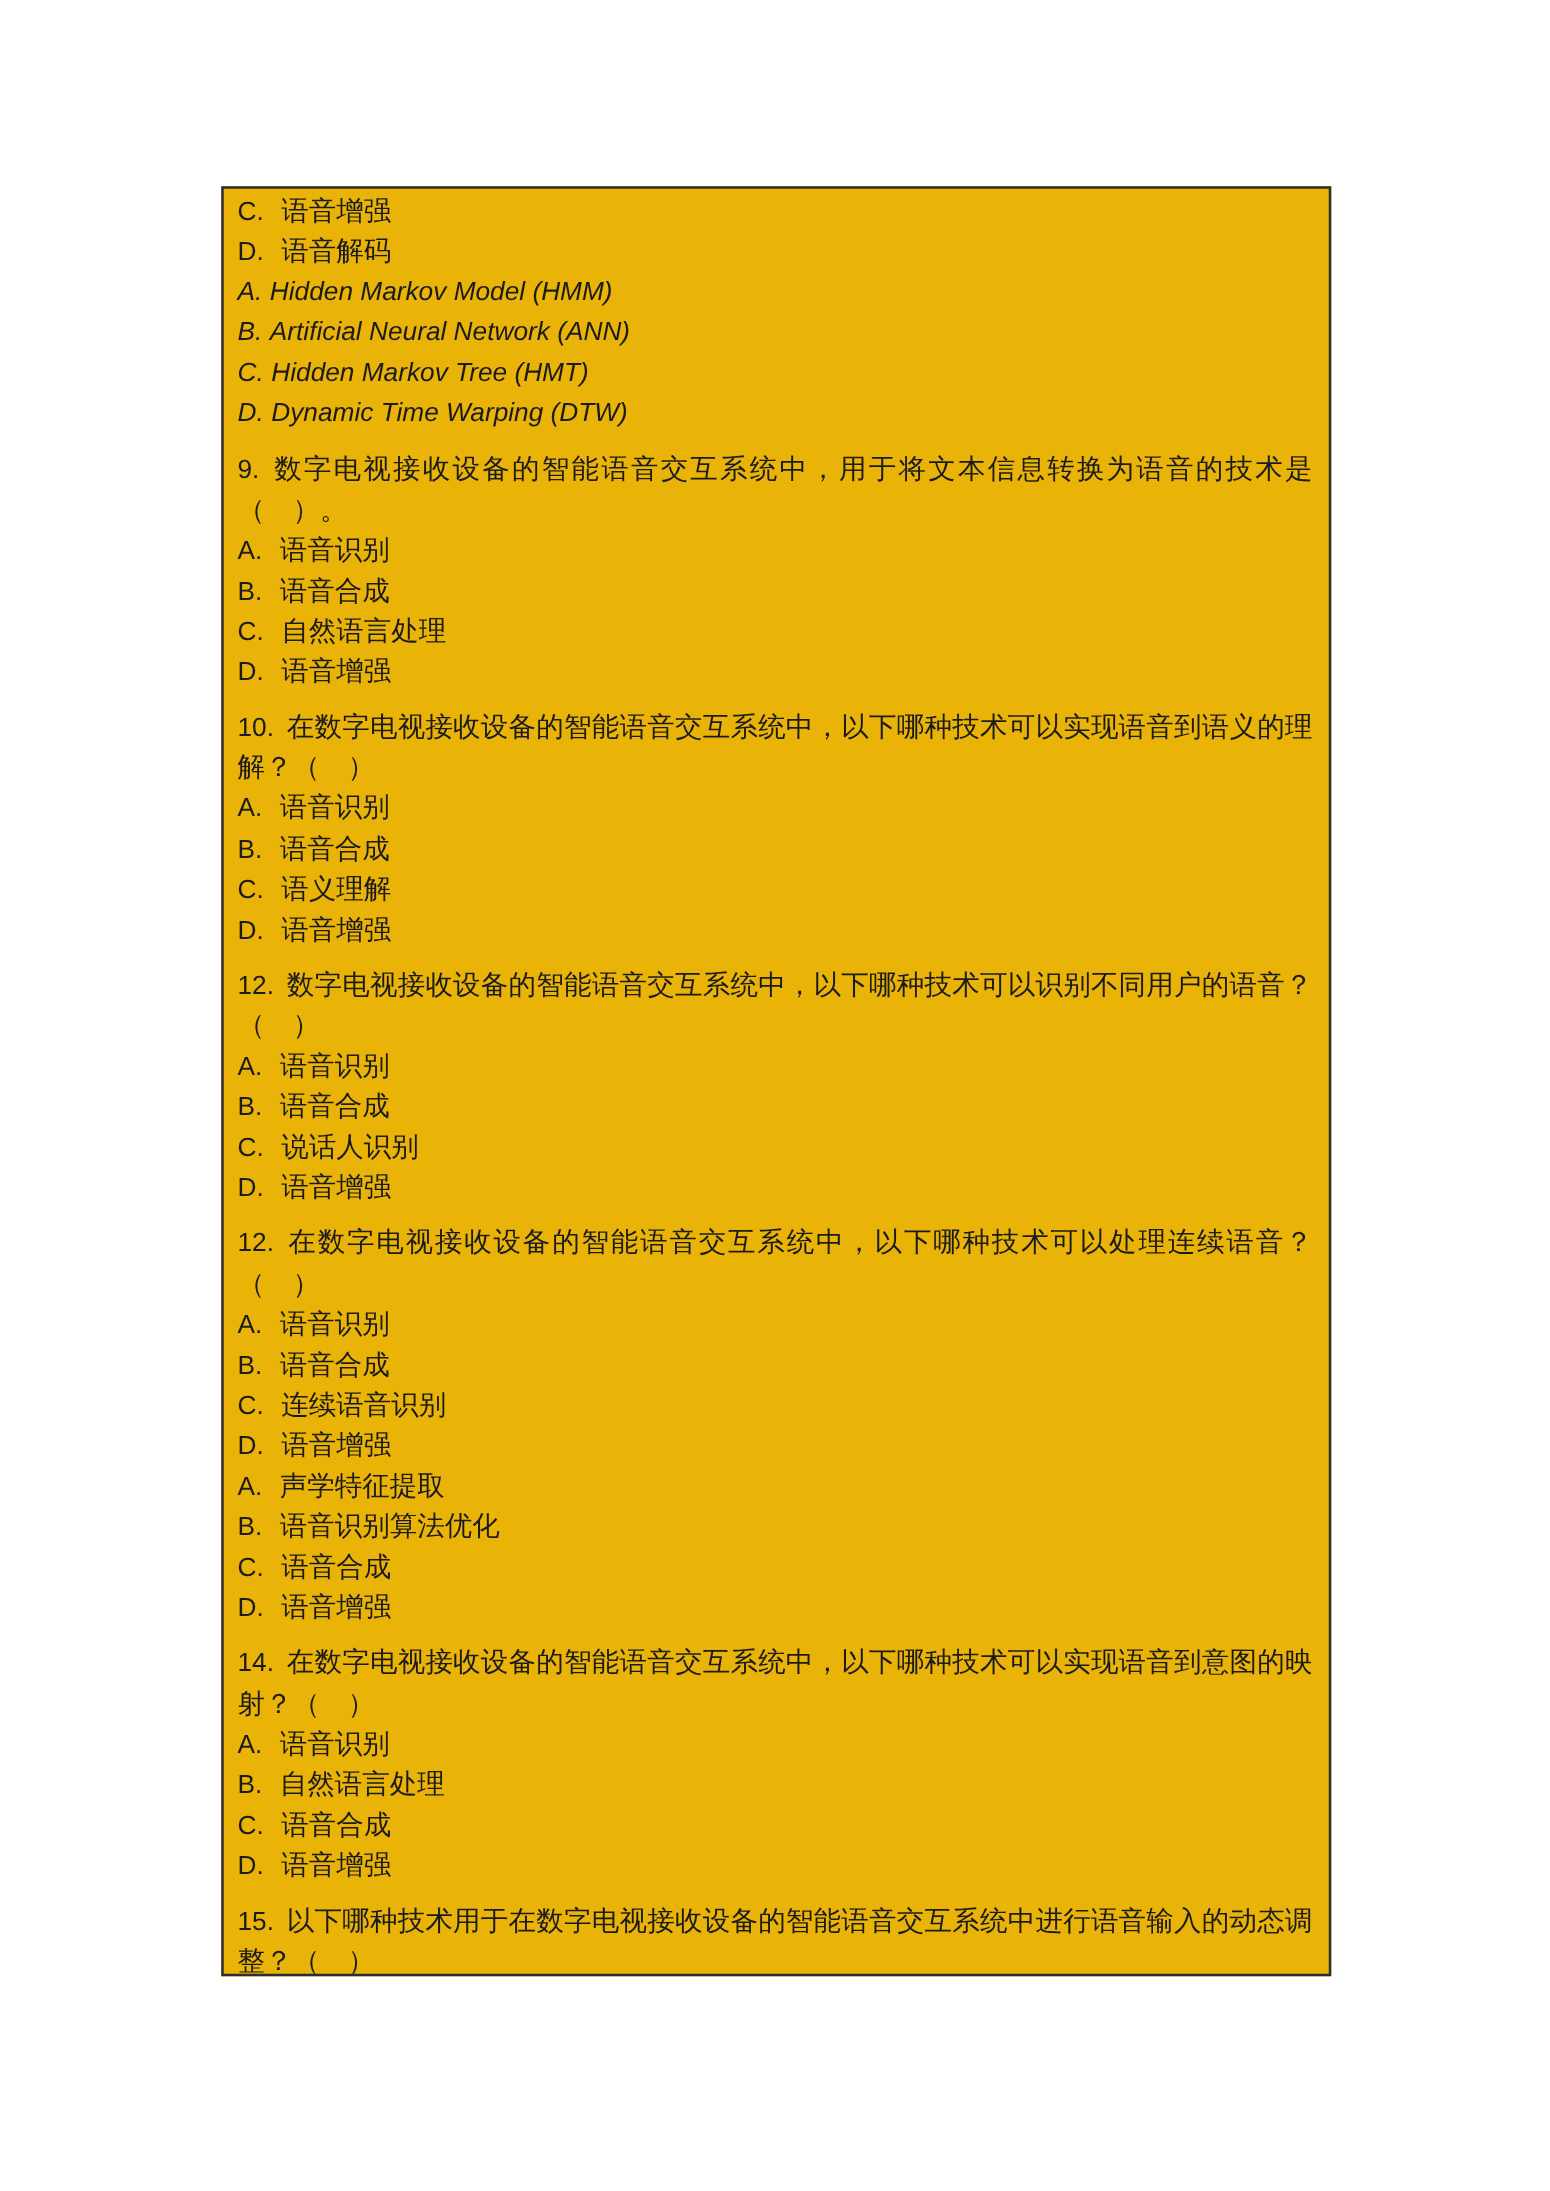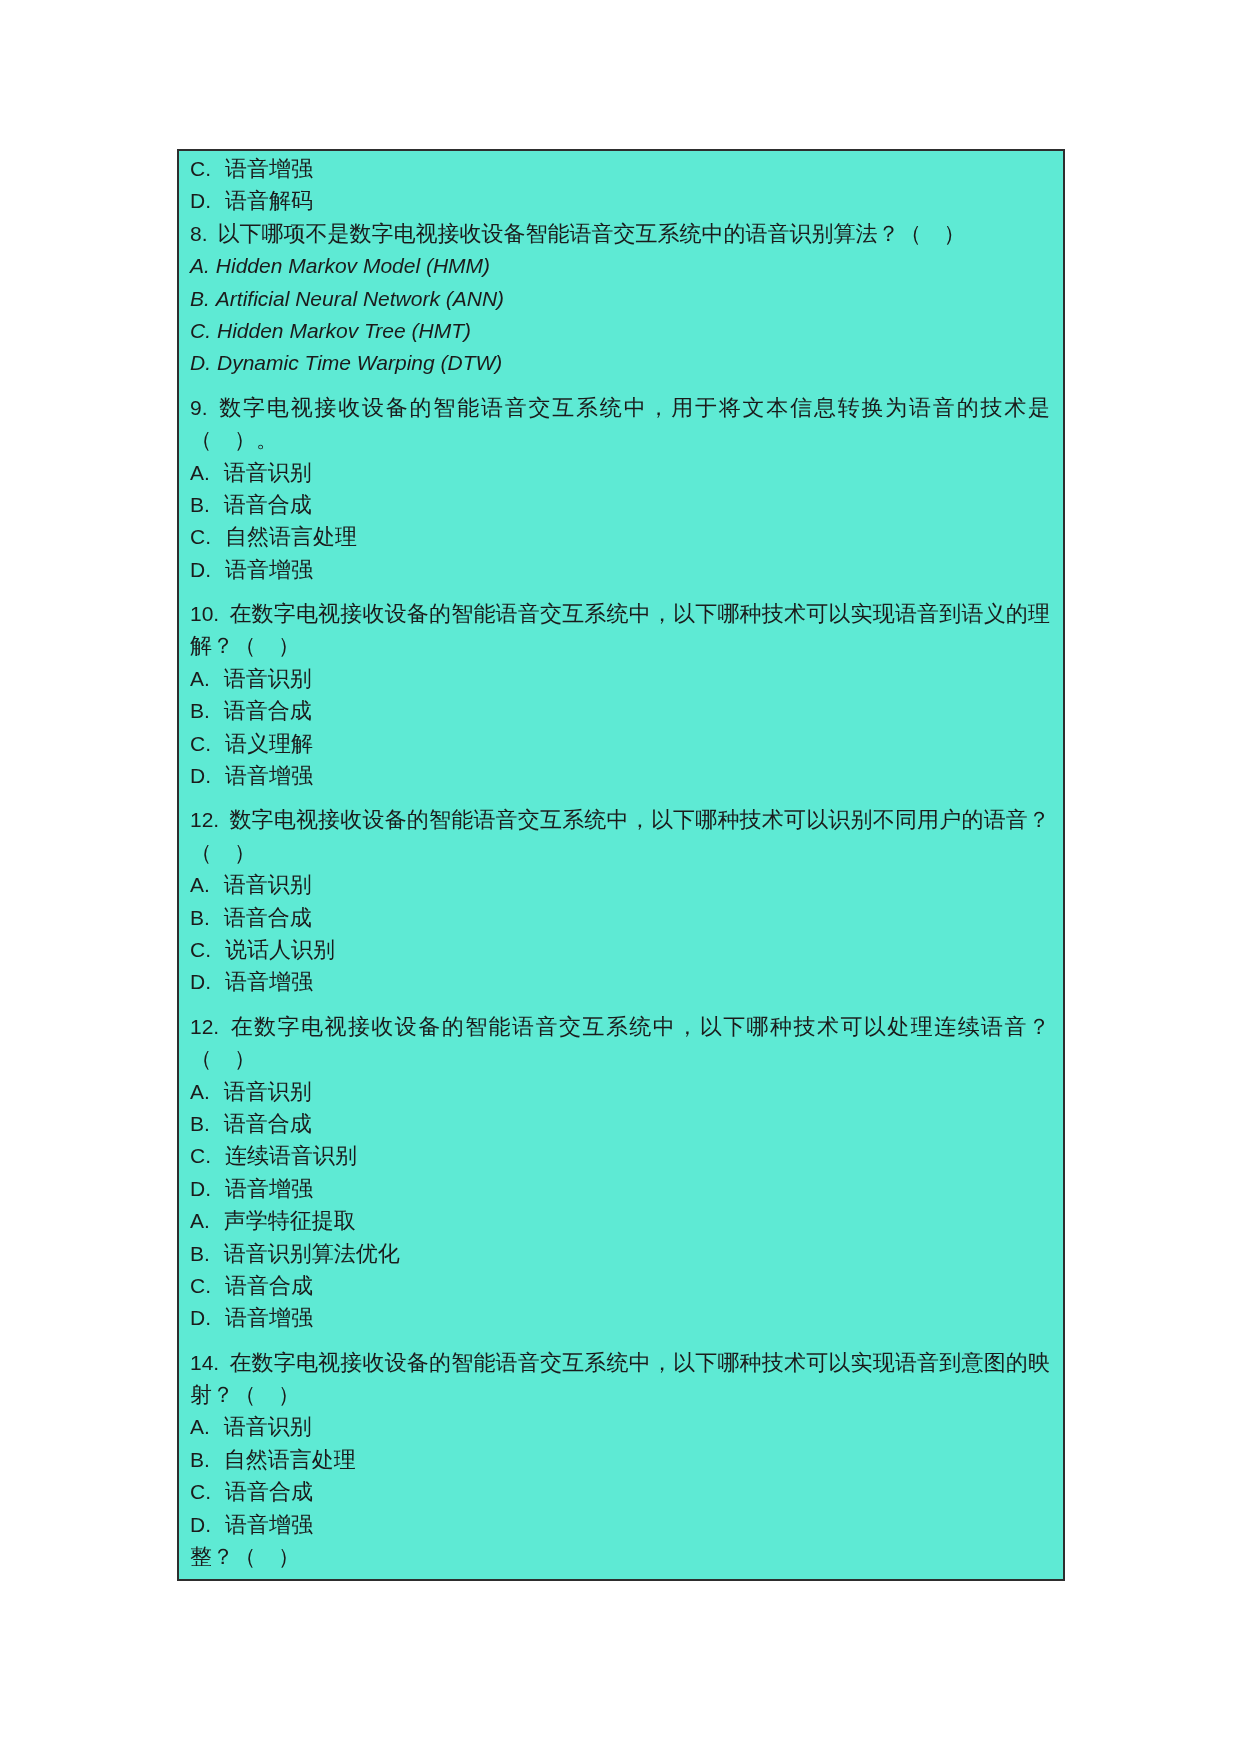--- a/index.html
+++ b/index.html
@@ -19,21 +19,21 @@
   .content-box {
     position: absolute;
     left: 177px;
     top: 149px;
     width: 888px;
     height: 1432px;
     box-sizing: border-box;
     border: 2px solid #ec4899;
     padding: 2px 13px 0 11px;
     overflow: hidden;
-    background: #5eead4;
+    background: #eab308;
   }
   .line {
     height: 32.4px;
     line-height: 32.4px;
     font-size: 22px;
     text-align: left;
   }
   
   .kind-question-justify {
     text-align: justify;
@@ -55,21 +55,20 @@
   .kind-option-en .label { margin-right: 6px; }
 </style>
 </head>
 <body>
 
 <div class="page" style="color: rgb(27, 27, 27); background: rgb(255, 255, 255);">
   <div class="content-box" id="content-box" style="border-color: rgb(46, 46, 46);">
     <div id="lines-container">
         <div class="line kind-option-cn"><span class="label">C.</span><span class="text">语音增强</span></div>
         <div class="line kind-option-cn"><span class="label">D.</span><span class="text">语音解码</span></div>
-        <div class="line kind-question"><span class="label">8.</span><span class="text">以下哪项不是数字电视接收设备智能语音交互系统中的语音识别算法？（　）</span></div>
         <div class="line kind-option-en"><span class="label">A.</span><span class="text">Hidden Markov Model (HMM)</span></div>
         <div class="line kind-option-en"><span class="label">B.</span><span class="text">Artificial Neural Network (ANN)</span></div>
         <div class="line kind-option-en"><span class="label">C.</span><span class="text">Hidden Markov Tree (HMT)</span></div>
         <div class="line kind-option-en"><span class="label">D.</span><span class="text">Dynamic Time Warping (DTW)</span></div>
         <div class="line kind-question-justify"><span class="label">9.</span><span class="text">数字电视接收设备的智能语音交互系统中，用于将文本信息转换为语音的技术是</span></div>
         <div class="line kind-continuation"><span class="text">（　）。</span></div>
         <div class="line kind-option-cn"><span class="label">A.</span><span class="text">语音识别</span></div>
         <div class="line kind-option-cn"><span class="label">B.</span><span class="text">语音合成</span></div>
         <div class="line kind-option-cn"><span class="label">C.</span><span class="text">自然语言处理</span></div>
         <div class="line kind-option-cn"><span class="label">D.</span><span class="text">语音增强</span></div>
@@ -94,16 +93,17 @@
         <div class="line kind-option-cn"><span class="label">A.</span><span class="text">声学特征提取</span></div>
         <div class="line kind-option-cn"><span class="label">B.</span><span class="text">语音识别算法优化</span></div>
         <div class="line kind-option-cn"><span class="label">C.</span><span class="text">语音合成</span></div>
         <div class="line kind-option-cn"><span class="label">D.</span><span class="text">语音增强</span></div>
         <div class="line kind-question-justify"><span class="label">14.</span><span class="text">在数字电视接收设备的智能语音交互系统中，以下哪种技术可以实现语音到意图的映</span></div>
         <div class="line kind-continuation"><span class="text">射？（　）</span></div>
         <div class="line kind-option-cn"><span class="label">A.</span><span class="text">语音识别</span></div>
         <div class="line kind-option-cn"><span class="label">B.</span><span class="text">自然语言处理</span></div>
         <div class="line kind-option-cn"><span class="label">C.</span><span class="text">语音合成</span></div>
         <div class="line kind-option-cn"><span class="label">D.</span><span class="text">语音增强</span></div>
+        <div class="line kind-question-justify"><span class="label">15.</span><span class="text">以下哪种技术用于在数字电视接收设备的智能语音交互系统中进行语音输入的动态调</span></div>
         <div class="line kind-continuation"><span class="text">整？（　）</span></div>
       </div>
   </div>
 </div>
 
 </body></html>

